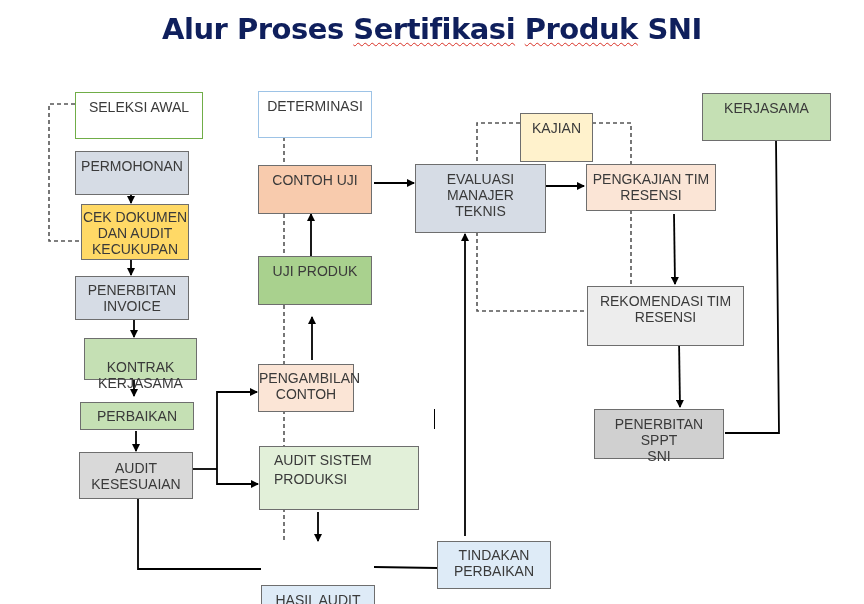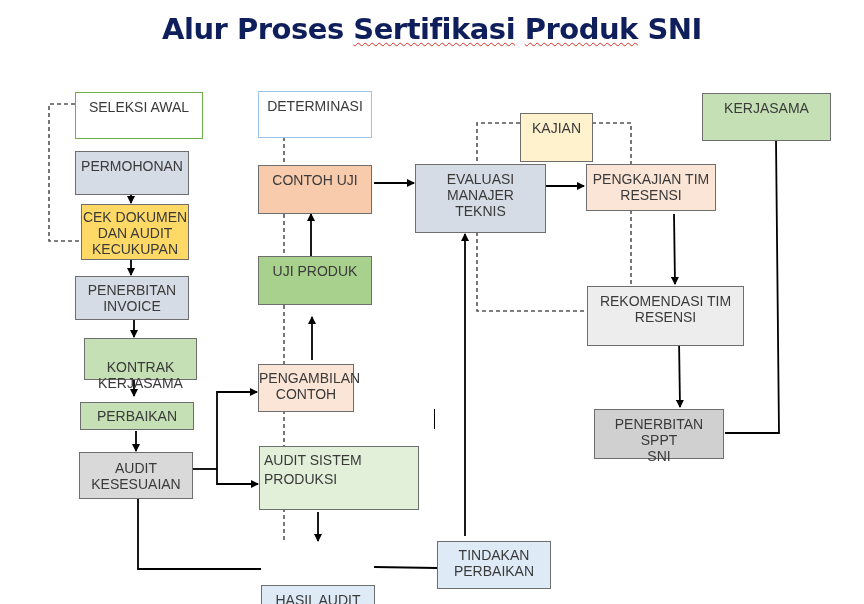--- a/index.html
+++ b/index.html
@@ -11,21 +11,21 @@
     }
     .title .squiggle {
       text-decoration: underline wavy #d93025; text-decoration-thickness: 1px; text-underline-offset: 3px;
     }
     svg.lines { position: absolute; left: 0; top: 0; width: 864px; height: 604px; }
     .box {
       position: absolute; box-sizing: border-box; border: 1.5px solid #6e6e6e;
       text-align: center; font-size: 14px; color: #3a3a3a; line-height: 16px;
       padding-top: 6px; font-family: "Liberation Sans", "DejaVu Sans", sans-serif;
     }
-    .box.left { text-align: left; padding-left: 4px; }
+    .box.left { text-align: left; padding-left: 14px; }
     .cursor { position: absolute; left: 434px; top: 409px; width: 1px; height: 20px; background: #000; }
   </style>
 </head>
 <body>
 
 <div class="title"><span>Alur Proses </span><span class="squiggle">Sertifikasi</span><span> </span><span class="squiggle">Produk</span><span> SNI</span></div>
 
 <svg class="lines" viewBox="0 0 864 604">
   <defs>
     <marker id="arr" markerWidth="8" markerHeight="8" refX="7" refY="4" orient="auto" markerUnits="userSpaceOnUse">

